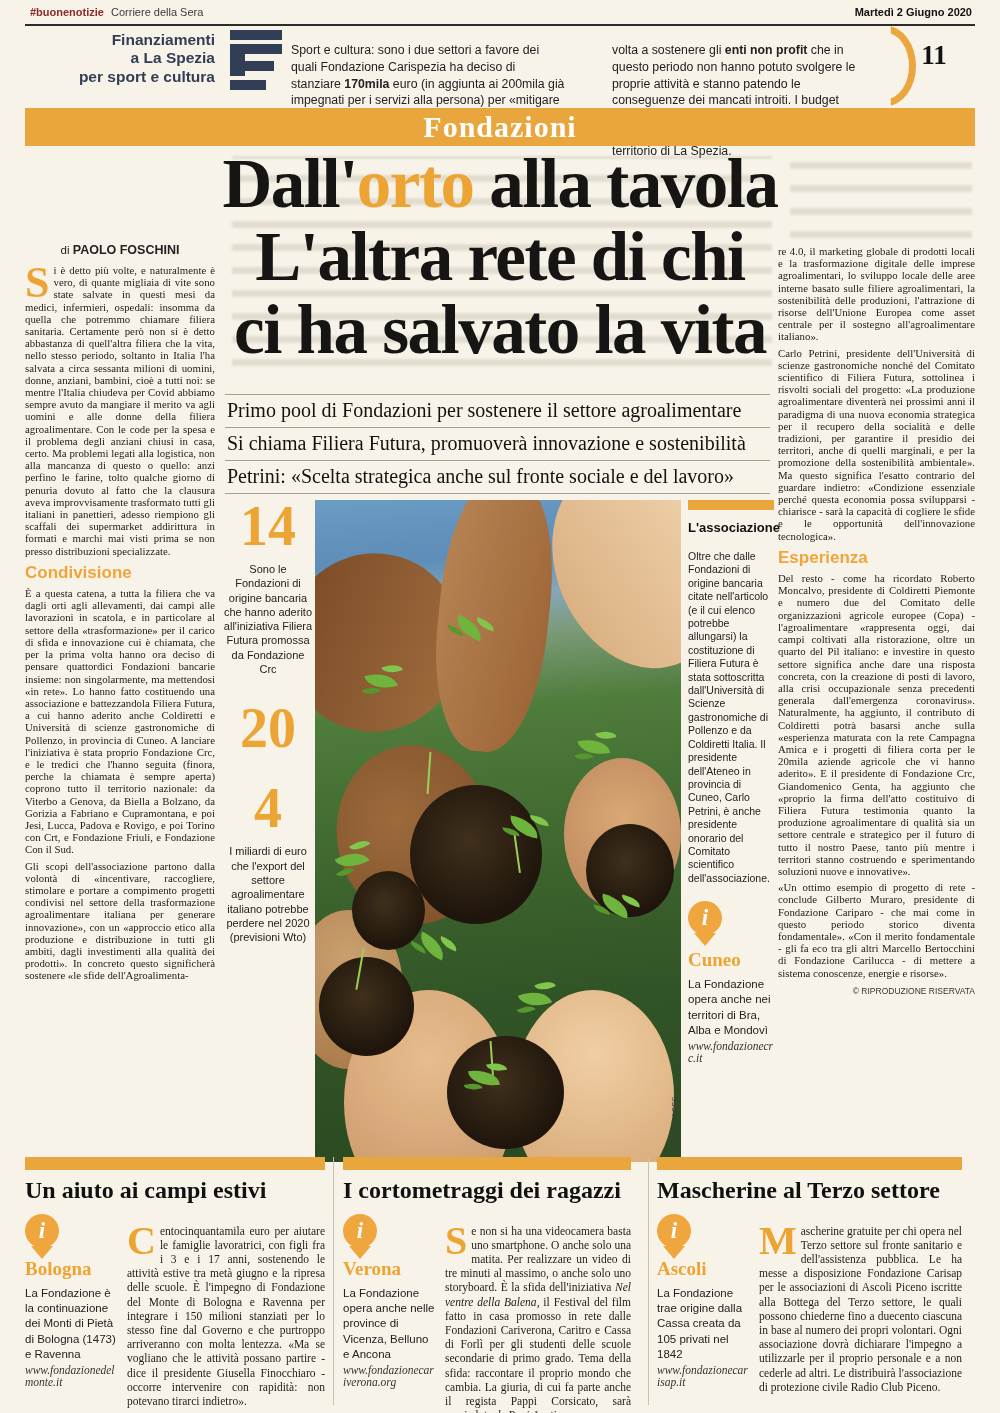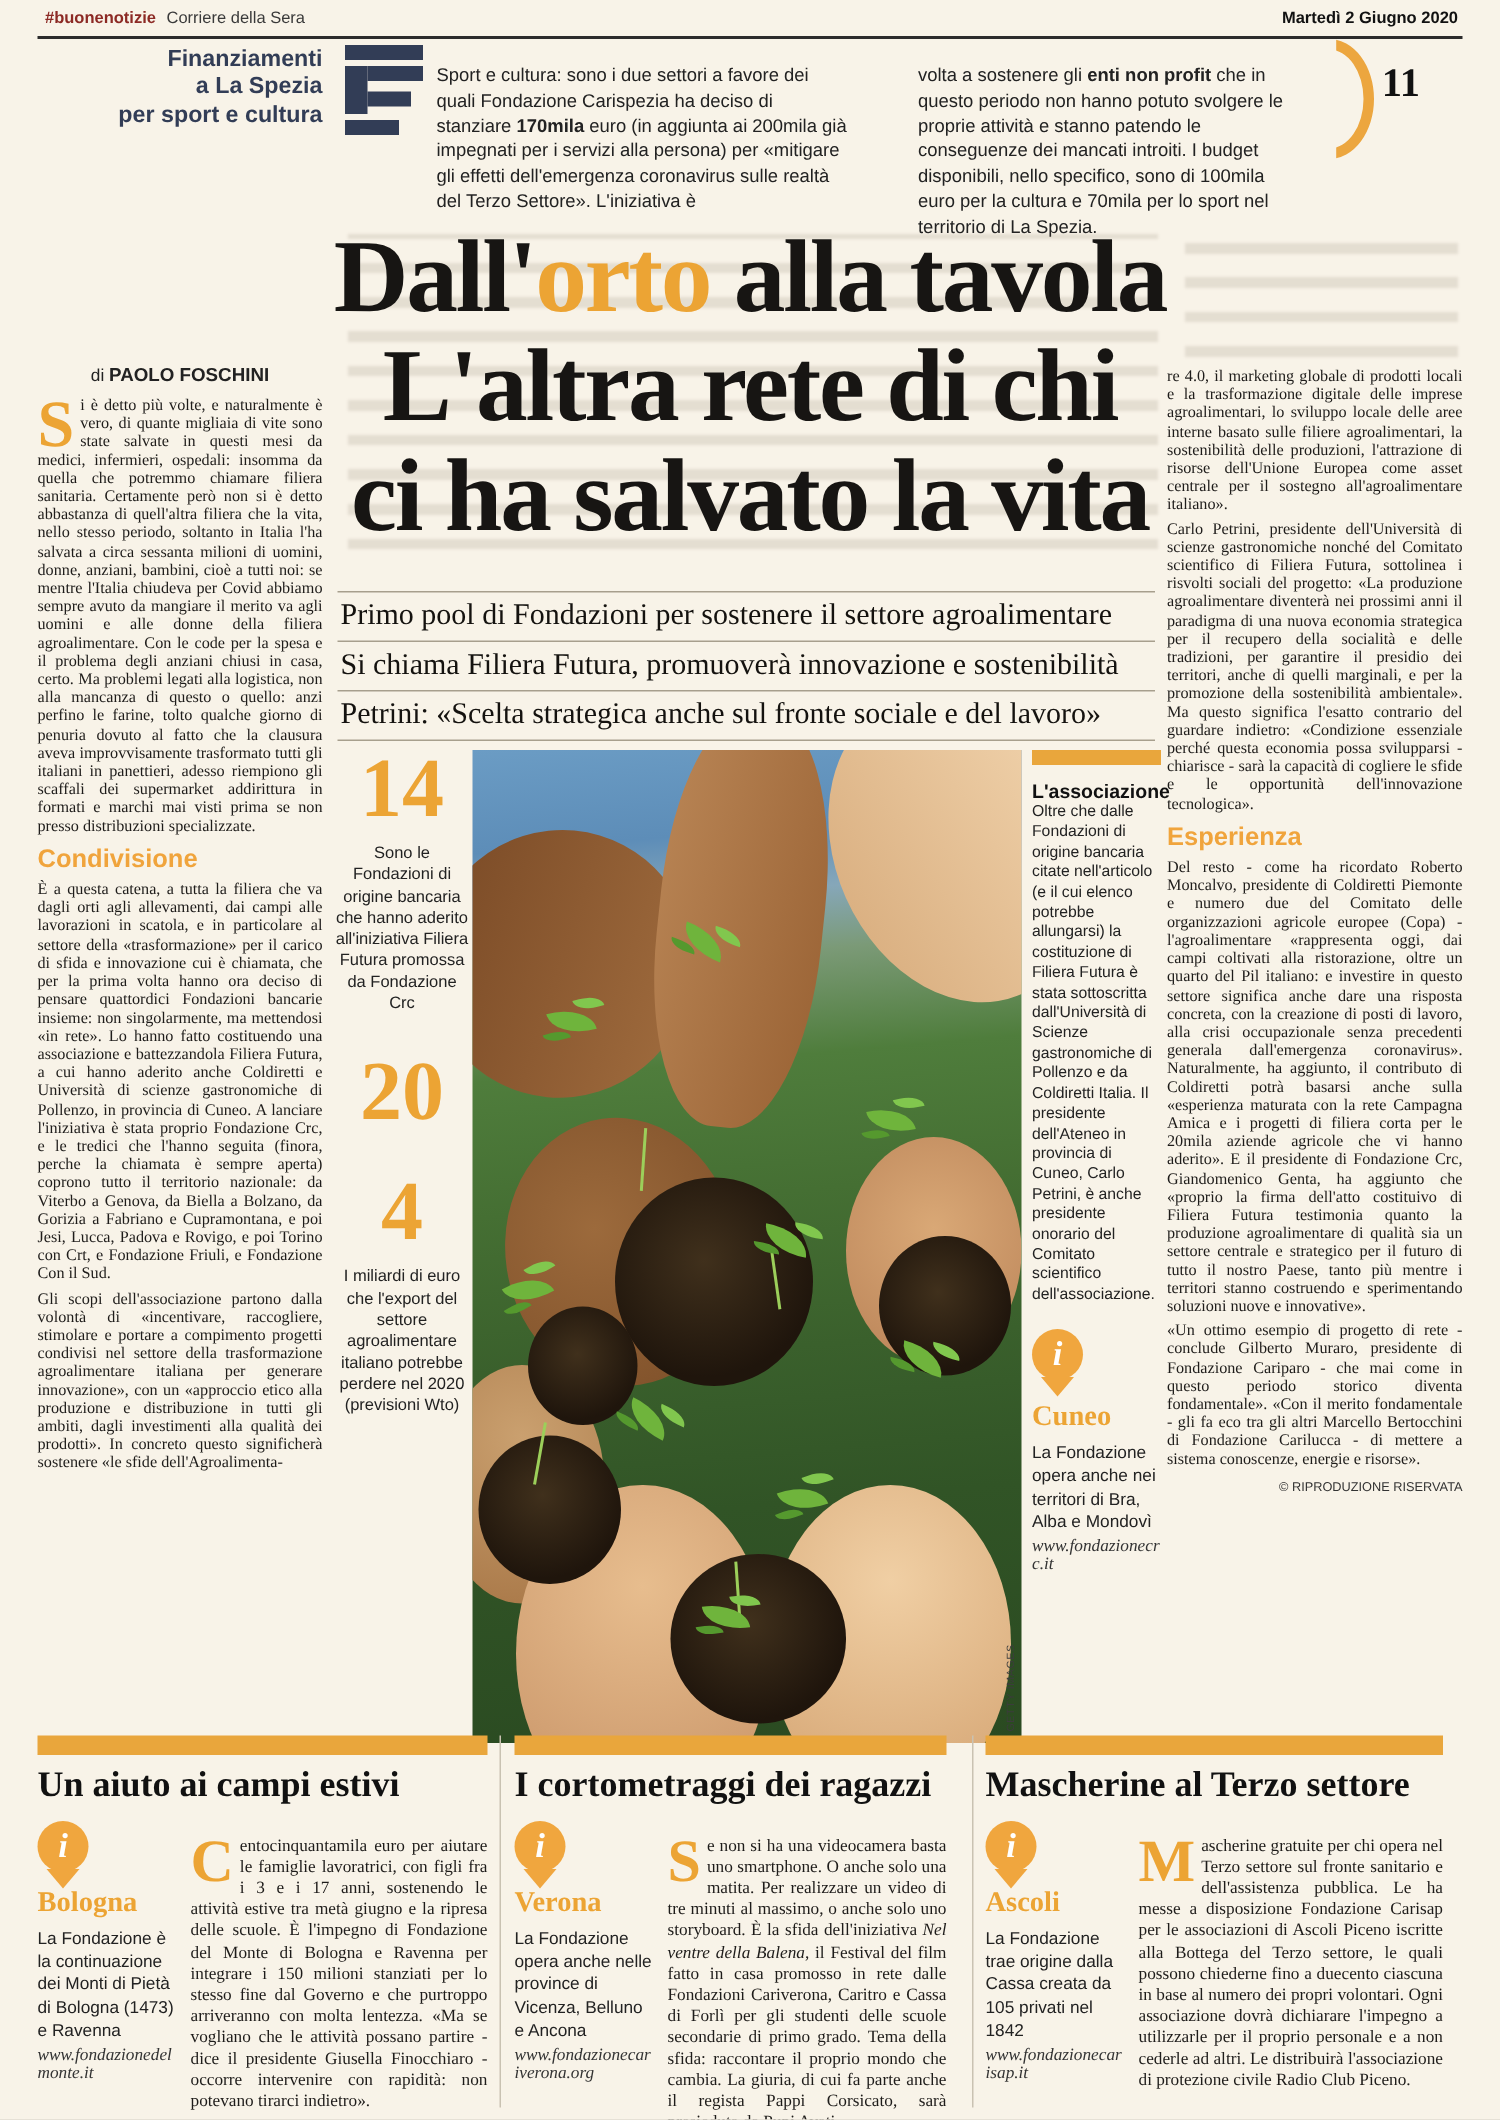--- a/index.html
+++ b/index.html
@@ -80,21 +80,21 @@
   .soil4{left:36%;bottom:2%;width:32%;height:17%;}
   .soil5{left:10%;top:56%;width:20%;height:12%;}
   .stem{width:2px;height:42px;background:#9ccf5a;}
   .leaf{width:30px;height:18px;background:#6fb43c;border-radius:0 100% 0 100%;
         box-shadow:14px -9px 0 -5px #81c74e,-12px 7px 0 -6px #55992e;}
   .credit{position:absolute;right:3px;bottom:8px;writing-mode:vertical-rl;transform:rotate(180deg);
           font-family:"Liberation Sans",sans-serif;font-size:7px;letter-spacing:.5px;color:#3c3c3c;}
   
   .sidebar{position:absolute;left:688px;top:500px;width:86px;font-family:"Liberation Sans",sans-serif;}
   .sidebar .obar{height:10px;background:#e9a63c;margin-bottom:10px;}
-  .sidebar .stitle{font-weight:bold;font-size:13px;color:#111;margin-bottom:0;}
+  .sidebar .stitle{font-weight:bold;font-size:13px;color:#111;margin-bottom:15px;}
   .sidebar .sbody{font-size:10.5px;line-height:13.4px;color:#222;}
   .pin{position:relative;width:34px;height:34px;border-radius:50%;background:#f0a63e;margin:16px 0 14px;}
   .pin::after{content:"";position:absolute;left:50%;bottom:-11px;transform:translateX(-50%);
               border:11px solid transparent;border-top:13px solid #f0a63e;border-bottom:0;}
   .pin .i{position:absolute;inset:0;display:flex;align-items:center;justify-content:center;
           color:#fff;font-family:"Liberation Serif",serif;font-style:italic;font-weight:bold;font-size:23px;}
   .place{font-family:"Liberation Serif",serif;font-weight:bold;font-size:19px;color:#eca434;margin:4px 0 6px;}
   .placebody{font-size:11.5px;line-height:1.32;color:#222;}
   .url{font-family:"Liberation Serif",serif;font-style:italic;font-size:11.5px;color:#333;word-break:break-all;margin-top:2px;}
   
@@ -136,20 +136,21 @@
       <div class="fa1"></div>
       <div class="fa2"></div>
     </div>
     <div class="b4"></div>
   </div>
   <p class="brief-col brief-a"><span>Sport e cultura: sono i due settori a favore dei quali Fondazione Carispezia ha deciso di stanziare </span><b>170mila</b><span> euro (in aggiunta ai 200mila già impegnati per i servizi alla persona) per «mitigare gli effetti dell'emergenza coronavirus sulle realtà del Terzo Settore». L'iniziativa è</span></p>
   <p class="brief-col brief-b"><span>volta a sostenere gli </span><b>enti non profit</b><span> che in questo periodo non hanno potuto svolgere le proprie attività e stanno patendo le conseguenze dei mancati introiti. I budget disponibili, nello specifico, sono di 100mila euro per la cultura e 70mila per lo sport nel territorio di La Spezia.</span></p>
   <div class="arc"></div>
   <div class="pageno">11</div>
 
+  <div class="banner">Fondazioni</div>
 
   <div class="ghost g1"></div>
   <div class="ghost g2"></div>
 
   <h1 class="headline">
     <div><span>Dall'</span><span class="orange">orto</span><span> alla tavola</span></div>
     <div>L'altra rete di chi</div>
     <div>ci ha salvato la vita</div>
   </h1>
 

